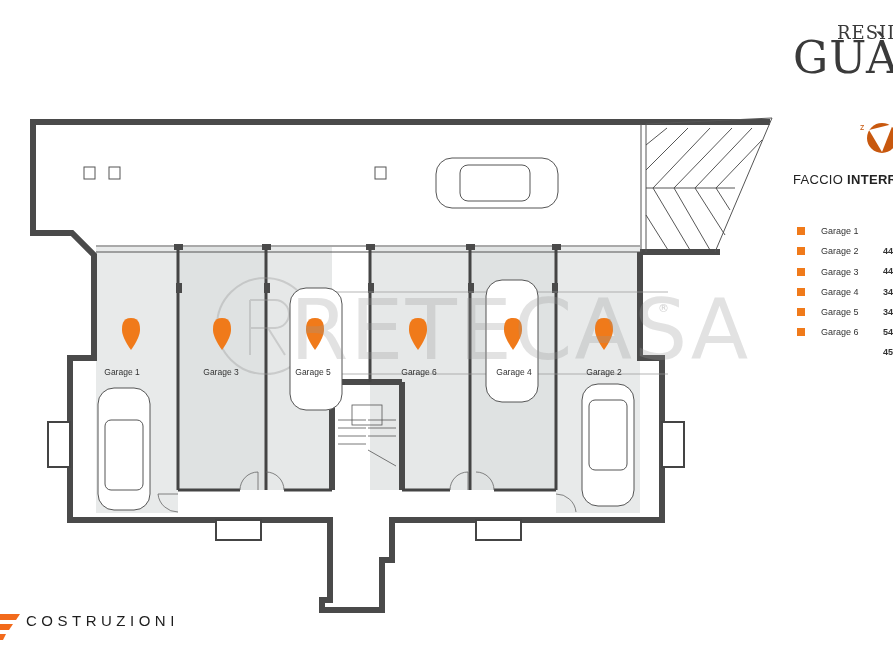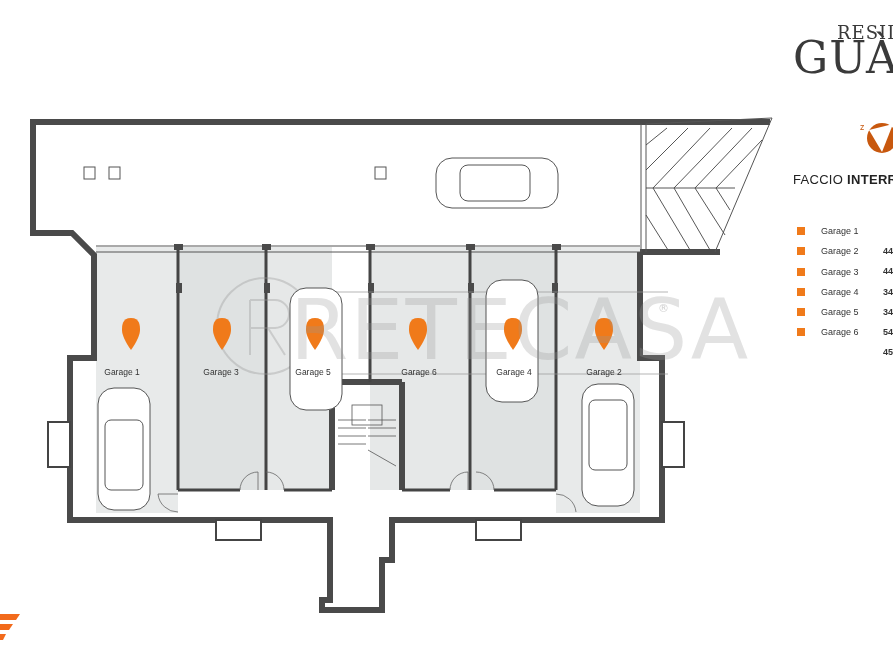--- a/index.html
+++ b/index.html
@@ -214,13 +214,14 @@
 </div>
 
 <div class="garage-label" style="left:122px; top:367px;">Garage 1</div>
 <div class="garage-label" style="left:221px; top:367px;">Garage 3</div>
 <div class="garage-label" style="left:313px; top:367px;">Garage 5</div>
 <div class="garage-label" style="left:419px; top:367px;">Garage 6</div>
 <div class="garage-label" style="left:514px; top:367px;">Garage 4</div>
 <div class="garage-label" style="left:604px; top:367px;">Garage 2</div>
 
 <div class="footer-brand">
+  <div class="l2">COSTRUZIONI</div>
 </div>
 
 </body></html>

